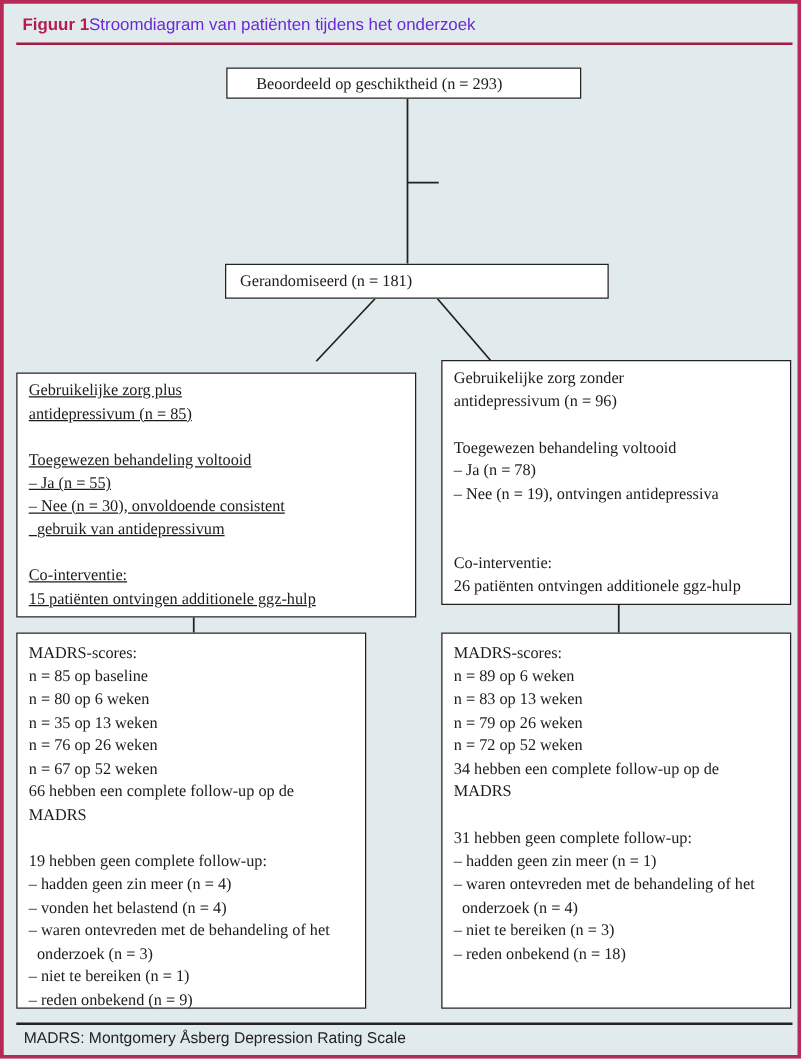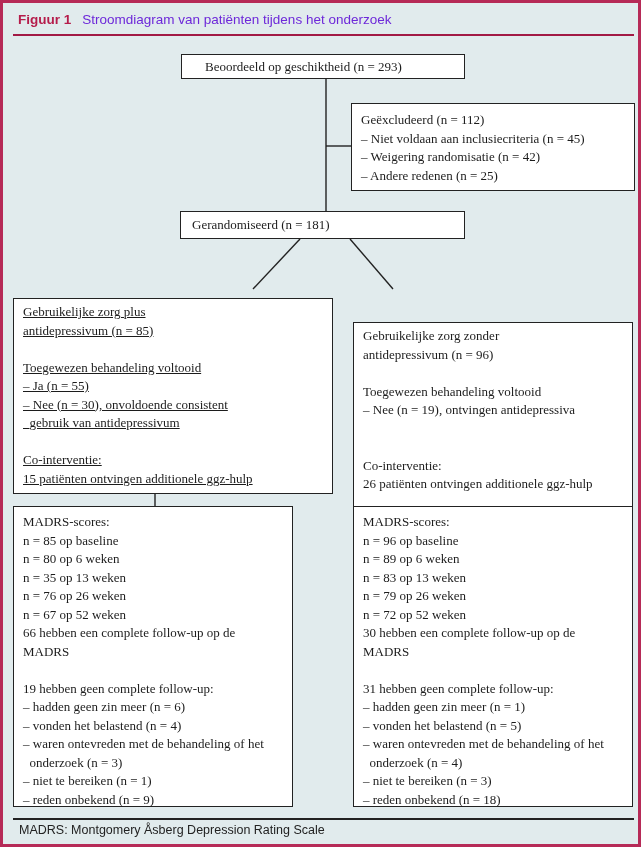--- a/index.html
+++ b/index.html
@@ -14,21 +14,21 @@
     color: #1c1c1c;
     overflow: hidden;
   }
   .stage { position:absolute; inset:0; }
   .hdr {
     position:absolute; left:15px; top:9px; right:12px;
     display:flex; align-items:baseline;
     font-family: "Liberation Sans", sans-serif;
     font-size: 13.5px;
   }
-  .hdr .fig-label { color:#b51c4b; font-weight:bold; margin-right:11px; }
+  .hdr .fig-label { color:#b51c4b; font-weight:bold; }
   .hdr .fig-title { color:#6d28d9; }
   .hdr-rule {
     position:absolute; left:10px; top:31px; width:621px; height:2px;
     background:#a21a45;
   }
   .connectors { position:absolute; left:0; top:0; }
   .box {
     position:absolute;
     background:#ffffff;
     border:1px solid #222;
@@ -70,88 +70,81 @@
       <line x1="297" y1="236" x2="250" y2="286" stroke="#222" stroke-width="1.4"></line>
       <line x1="347" y1="236" x2="390" y2="286" stroke="#222" stroke-width="1.4"></line>
       <line x1="152" y1="481" x2="152" y2="504" stroke="#222" stroke-width="1.4"></line>
       <line x1="492" y1="481" x2="492" y2="504" stroke="#222" stroke-width="1.4"></line>
     </svg>
 
     <div class="box single" style="left:178px; top:51px; width:284px; height:25px;padding-left:23px;">
       <span>Beoordeeld op geschiktheid (n = 293)</span>
     </div>
 
-    <div class="box multi" style="left:348px; top:100px; width:284px; height:88px;">
-        <div class="line">Geëxcludeerd (n = 112)</div>
-        <div class="line">– Niet voldaan aan inclusiecriteria (n = 45)</div>
-        <div class="line">– Weigering randomisatie (n = 42)</div>
-        <div class="line">– Andere redenen (n = 25)</div>
-      </div>
 
-    <div class="box single" style="left:177px; top:208px; width:285px; height:28px;">
+    <div class="box single" style="left:177px; top:208px; width:307px; height:28px;">
       <span>Gerandomiseerd (n = 181)</span>
     </div>
 
     <div class="box multi" style="left:10px; top:295px; width:320px; height:196px; padding-top:4px;text-decoration:underline;">
         <div class="line">Gebruikelijke zorg plus</div>
         <div class="line">antidepressivum (n = 85)</div>
         <div class="line"></div>
         <div class="line">Toegewezen behandeling voltooid</div>
         <div class="line">– Ja (n = 55)</div>
         <div class="line">– Nee (n = 30), onvoldoende consistent</div>
         <div class="line">  gebruik van antidepressivum</div>
         <div class="line"></div>
         <div class="line">Co-interventie:</div>
         <div class="line">15 patiënten ontvingen additionele ggz-hulp</div>
       </div>
 
-    <div class="box multi" style="left:350px; top:285px; width:280px; height:196px; padding-top:4px;margin-top:34px;">
+    <div class="box multi" style="left:350px; top:285px; width:280px; height:196px; padding-top:4px;">
         <div class="line">Gebruikelijke zorg zonder</div>
         <div class="line">antidepressivum (n = 96)</div>
         <div class="line"></div>
         <div class="line">Toegewezen behandeling voltooid</div>
+        <div class="line">– Ja (n = 78)</div>
         <div class="line">– Nee (n = 19), ontvingen antidepressiva</div>
         <div class="line"></div>
         <div class="line"></div>
         <div class="line">Co-interventie:</div>
         <div class="line">26 patiënten ontvingen additionele ggz-hulp</div>
       </div>
 
     <div class="box multi" style="left:10px; top:503px; width:280px; height:301px; padding-top:6px;">
         <div class="line">MADRS-scores:</div>
         <div class="line">n = 85 op baseline</div>
         <div class="line">n = 80 op 6 weken</div>
         <div class="line">n = 35 op 13 weken</div>
         <div class="line">n = 76 op 26 weken</div>
         <div class="line">n = 67 op 52 weken</div>
         <div class="line">66 hebben een complete follow-up op de</div>
         <div class="line">MADRS</div>
         <div class="line"></div>
         <div class="line">19 hebben geen complete follow-up:</div>
-        <div class="line">– hadden geen zin meer (n = 6)</div>
+        <div class="line">– hadden geen zin meer (n = 4)</div>
         <div class="line">– vonden het belastend (n = 4)</div>
         <div class="line">– waren ontevreden met de behandeling of het</div>
         <div class="line">  onderzoek (n = 3)</div>
         <div class="line">– niet te bereiken (n = 1)</div>
         <div class="line">– reden onbekend (n = 9)</div>
       </div>
 
     <div class="box multi" style="left:350px; top:503px; width:280px; height:301px; padding-top:6px;">
         <div class="line">MADRS-scores:</div>
-        <div class="line">n = 96 op baseline</div>
         <div class="line">n = 89 op 6 weken</div>
         <div class="line">n = 83 op 13 weken</div>
         <div class="line">n = 79 op 26 weken</div>
         <div class="line">n = 72 op 52 weken</div>
-        <div class="line">30 hebben een complete follow-up op de</div>
+        <div class="line">34 hebben een complete follow-up op de</div>
         <div class="line">MADRS</div>
         <div class="line"></div>
         <div class="line">31 hebben geen complete follow-up:</div>
         <div class="line">– hadden geen zin meer (n = 1)</div>
-        <div class="line">– vonden het belastend (n = 5)</div>
         <div class="line">– waren ontevreden met de behandeling of het</div>
         <div class="line">  onderzoek (n = 4)</div>
         <div class="line">– niet te bereiken (n = 3)</div>
         <div class="line">– reden onbekend (n = 18)</div>
       </div>
 
     <div class="ftr-rule"></div>
     <div class="footnote">MADRS: Montgomery Åsberg Depression Rating Scale</div>
 
   </div>

